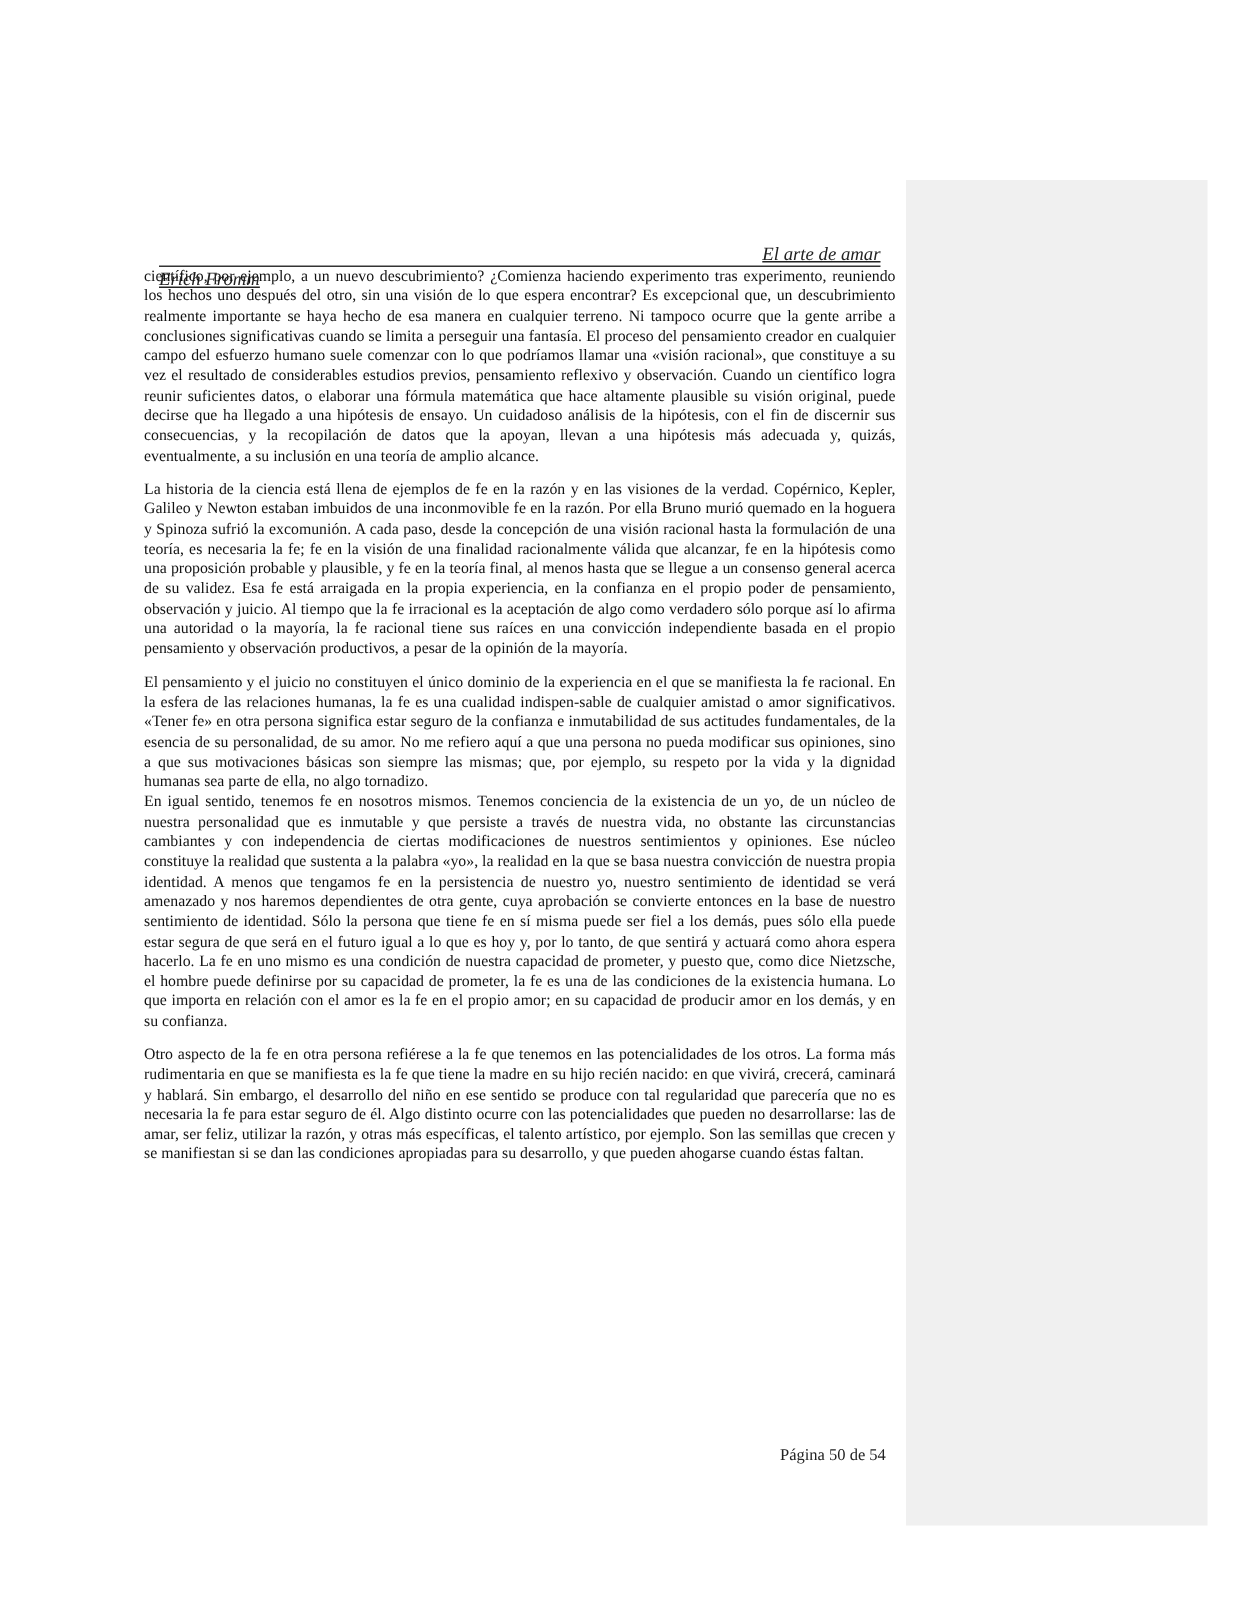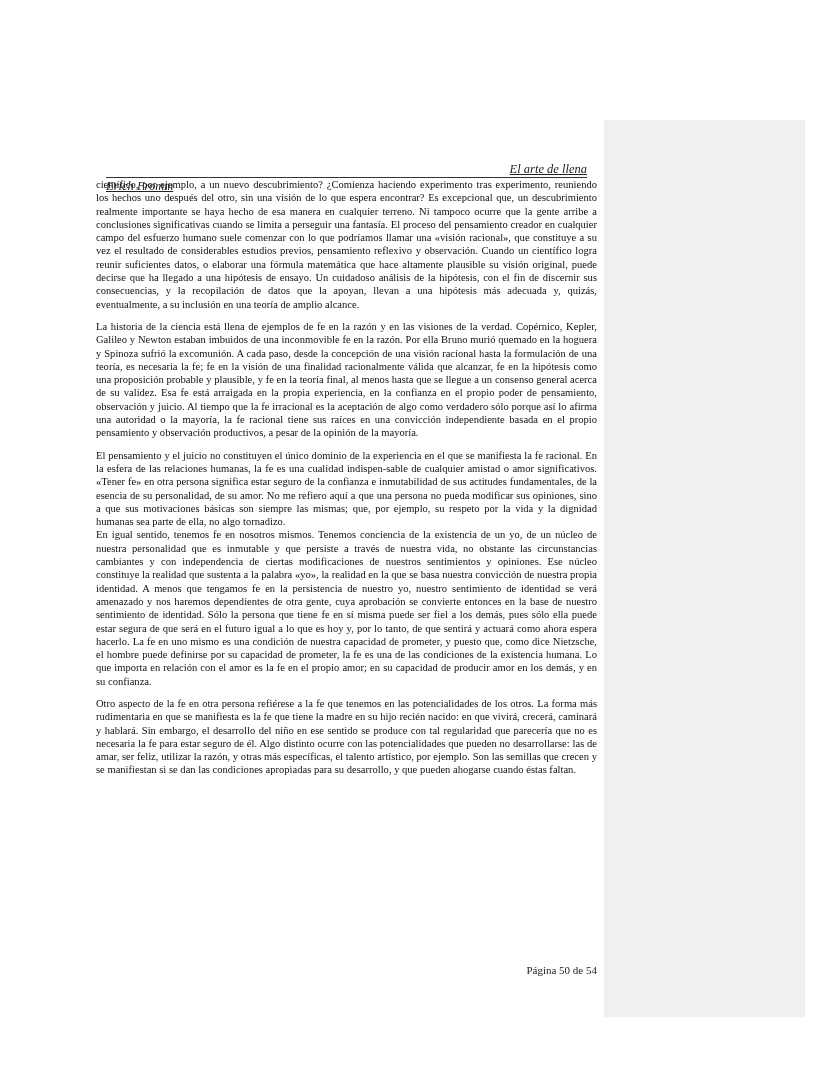--- a/index.html
+++ b/index.html
@@ -20,32 +20,32 @@
   .page-header .author { position:absolute; left:0; top:17px; text-decoration:underline; }
   .page-header .book { position:absolute; right:0; top:0; text-decoration:underline; }
   .body-text {
     position:absolute; left:96px; top:178px; width:501px;
     font-family:"Liberation Sans", sans-serif; font-size:10.55px;
     line-height:13.3px; color:#111; text-align:justify;
   }
   .body-text p { margin:0;font-family:Liberation Serif, serif; }
   .body-text p.gap { margin-top:9px; }
   .page-number {
-    position:absolute; left:520px; top:964px; width:77px; text-align:right;
+    position:absolute; left:520px; top:964px; width:77px; 
     font-family:"Liberation Serif", serif; font-size:11px; color:#222;
   }
 </style>
 </head>
 <body>
 
 <div class="comment-pane"></div>
 
 <div class="page-header">
   <span class="author">Erich  Fromm</span>
-  <span class="book">El arte de llena</span>
+  <span class="book">El arte de amar</span>
 </div>
 
 <div class="body-text">
   <p>científico, por ejemplo, a un nuevo descubrimiento? ¿Comienza haciendo experimento tras experimento, reuniendo los hechos uno después del otro, sin una visión de lo que espera encontrar? Es excepcional que, un descubrimiento realmente importante se haya hecho de esa manera en cualquier terreno. Ni tampoco ocurre que la gente arribe a conclusiones significativas cuando se limita a perseguir una fantasía. El proceso del pensamiento creador en cualquier campo del esfuerzo humano suele comenzar con lo que podríamos llamar una «visión racional», que constituye a su vez el resultado de considerables estudios previos, pensamiento reflexivo y observación. Cuando un científico logra reunir suficientes datos, o elaborar una fórmula matemática que hace altamente plausible su visión original, puede decirse que ha llegado a una hipótesis de ensayo. Un cuidadoso análisis de la hipótesis, con el fin de discernir sus consecuencias, y la recopilación de datos que la apoyan, llevan a una hipótesis más adecuada y, quizás, eventualmente, a su inclusión en una teoría de amplio alcance.</p>
   <p class="gap">La historia de la ciencia está llena de ejemplos de fe en la razón y en las visiones de la verdad. Copérnico, Kepler, Galileo y Newton estaban imbuidos de una inconmovible fe en la razón. Por ella Bruno murió quemado en la hoguera y Spinoza sufrió la excomunión. A cada paso, desde la concepción de una visión racional hasta la formulación de una teoría, es necesaria la fe; fe en la visión de una finalidad racionalmente válida que alcanzar, fe en la hipótesis como una proposición probable y plausible, y fe en la teoría final, al menos hasta que se llegue a un consenso general acerca de su validez. Esa fe está arraigada en la propia experiencia, en la confianza en el propio poder de pensamiento, observación y juicio. Al tiempo que la fe irracional es la aceptación de algo como verdadero sólo porque así lo afirma una autoridad o la mayoría, la fe racional tiene sus raíces en una convicción independiente basada en el propio pensamiento y observación productivos, a pesar de la opinión de la mayoría.</p>
   <p class="gap">El pensamiento y el juicio no constituyen el único dominio de la experiencia en el que se manifiesta la fe racional. En la esfera de las relaciones humanas, la fe es una cualidad indispen-sable de cualquier amistad o amor significativos. «Tener fe» en otra persona significa estar seguro de la confianza e inmutabilidad de sus actitudes fundamentales, de la esencia de su personalidad, de su amor. No me refiero aquí a que una persona no pueda modificar sus opiniones, sino a que sus motivaciones básicas son siempre las mismas; que, por ejemplo, su respeto por la vida y la dignidad humanas sea parte de ella, no algo tornadizo.</p>
   <p>En igual sentido, tenemos fe en nosotros mismos. Tenemos conciencia de la existencia de un yo, de un núcleo de nuestra personalidad que es inmutable y que persiste a través de nuestra vida, no obstante las circunstancias cambiantes y con independencia de ciertas modificaciones de nuestros sentimientos y opiniones. Ese núcleo constituye la realidad que sustenta a la palabra «yo», la realidad en la que se basa nuestra convicción de nuestra propia identidad. A menos que tengamos fe en la persistencia de nuestro yo, nuestro sentimiento de identidad se verá amenazado y nos haremos dependientes de otra gente, cuya aprobación se convierte entonces en la base de nuestro sentimiento de identidad. Sólo la persona que tiene fe en sí misma puede ser fiel a los demás, pues sólo ella puede estar segura de que será en el futuro igual a lo que es hoy y, por lo tanto, de que sentirá y actuará como ahora espera hacerlo. La fe en uno mismo es una condición de nuestra capacidad de prometer, y puesto que, como dice Nietzsche, el hombre puede definirse por su capacidad de prometer, la fe es una de las condiciones de la existencia humana. Lo que importa en relación con el amor es la fe en el propio amor; en su capacidad de producir amor en los demás, y en su confianza.</p>
   <p class="gap">Otro aspecto de la fe en otra persona refiérese a la fe que tenemos en las potencialidades de los otros. La forma más rudimentaria en que se manifiesta es la fe que tiene la madre en su hijo recién nacido: en que vivirá, crecerá, caminará y hablará. Sin embargo, el desarrollo del niño en ese sentido se produce con tal regularidad que parecería que no es necesaria la fe para estar seguro de él. Algo distinto ocurre con las potencialidades que pueden no desarrollarse: las de amar, ser feliz, utilizar la razón, y otras más específicas, el talento artístico, por ejemplo. Son las semillas que crecen y se manifiestan si se dan las condiciones apropiadas para su desarrollo, y que pueden ahogarse cuando éstas faltan.</p>
 </div>
 

